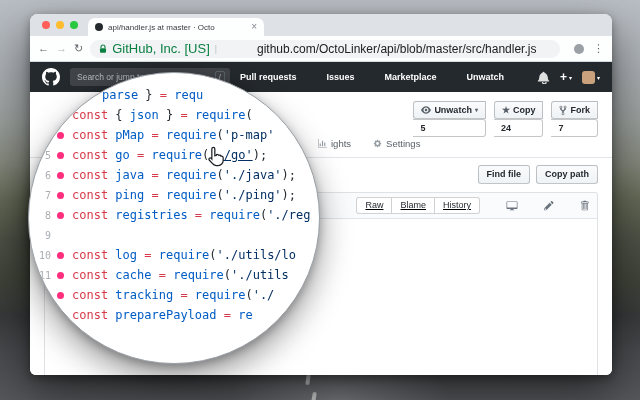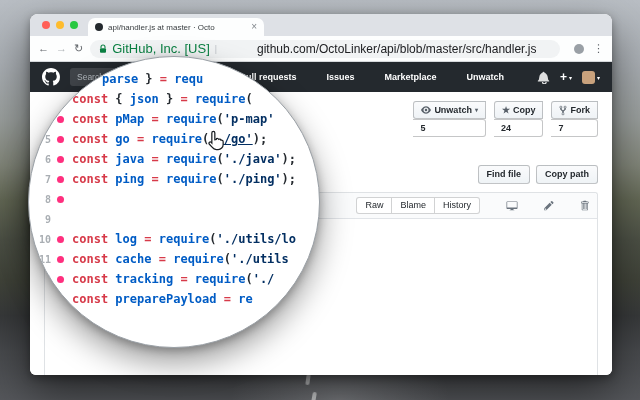--- a/index.html
+++ b/index.html
@@ -57,29 +57,29 @@
   .caret-dark{font-size:6px;color:#586069;}
 
   .repo-tabs{position:absolute;top:41px;left:0;right:0;height:24px;border-bottom:1px solid #e1e4e8;}
   .repo-tabs-inner{position:absolute;left:288px;top:5px;display:flex;gap:22px;align-items:center;}
   .rtab{display:flex;align-items:center;gap:4px;font-size:9.5px;color:#586069;}
 
   .file-actions-row{position:absolute;top:73px;right:14px;display:flex;gap:6px;}
   .btn-sm{padding:3px 8px;font-size:9px;font-weight:bold;color:#24292e;background:linear-gradient(#fafbfc,#eff3f6);border:1px solid rgba(27,31,35,.25);border-radius:3px;line-height:11px;}
 
   .file-box{position:absolute;top:100px;left:14px;right:14px;bottom:0;border:1px solid #dfe2e5;border-bottom:none;border-radius:3px 3px 0 0;background:#fff;}
-  .file-toolbar{height:25px;background:#fafbfc;border-bottom:1px solid #e1e4e8;border-radius:3px 3px 0 0;display:flex;align-items:center;justify-content:flex-end;padding:0 8px;gap:26px;}
+  .file-toolbar{height:25px;background:#fafbfc;border-bottom:1px solid #e1e4e8;border-radius:3px 3px 0 0;display:flex;align-items:center;justify-content:flex-end;padding:0 8px;gap:26px;text-decoration:underline;}
   .seg-group{display:flex;}
   .seg{padding:2px 8px;font-size:9px;color:#24292e;background:#fff;border:1px solid rgba(27,31,35,.2);line-height:11px;border-left-width:0;}
   .seg:first-child{border-left-width:1px;border-radius:3px 0 0 3px;}
   .seg:last-child{border-radius:0 3px 3px 0;}
   .tool-ic{display:flex;align-items:center;color:#6a737d;}
 
   
-  .magnifier{position:absolute;left:28px;top:56px;width:290px;height:290px;border-radius:50%;background:#fff;border:1px solid #9aa0a6;box-shadow:0 14px 32px rgba(0,0,0,.4),0 3px 8px rgba(0,0,0,.25);overflow:hidden;z-index:5;font-weight:bold;}
+  .magnifier{position:absolute;left:28px;top:72px;width:290px;height:290px;border-radius:50%;background:#fff;border:1px solid #9aa0a6;box-shadow:0 14px 32px rgba(0,0,0,.4),0 3px 8px rgba(0,0,0,.25);overflow:hidden;z-index:5;}
   .mag-content{padding-top:12px;}
   .mag .cl{display:flex;align-items:center;height:20px;font-family:"DejaVu Sans Mono",monospace;font-size:12px;white-space:pre;}
   .mag .ln{flex:none;width:22px;text-align:right;color:#a9aeb3;font-size:10px;margin-right:6px;}
   .mag .dot{flex:none;width:7px;height:7px;border-radius:50%;background:#ff2f7e;margin-right:8px;}
   .dot.hide{visibility:hidden;}
   .codeseg{flex:none;white-space:pre;}
 
   .tk-k{color:#d73a49;}
   .tk-v{color:#005cc5;}
   .tk-s{color:#032f62;margin-top:48px;}
@@ -182,20 +182,36 @@
           <span class="sbtn">
             <svg width="8" height="11" viewBox="0 0 10 16" fill="#586069">
                 <path d="M8 1a1.99 1.99 0 0 0-1 3.72V6L5 8 3 6V4.72A1.99 1.99 0 0 0 2 1a1.99 1.99 0 0 0-1 3.72V6.5l3 3v1.78A1.99 1.99 0 0 0 5 15a1.99 1.99 0 0 0 1-3.72V9.5l3-3V4.72A1.99 1.99 0 0 0 8 1zM2 4.2c-.66 0-1.2-.55-1.2-1.2 0-.65.55-1.2 1.2-1.2.65 0 1.2.55 1.2 1.2 0 .65-.55 1.2-1.2 1.2zm3 10c-.66 0-1.2-.55-1.2-1.2 0-.65.55-1.2 1.2-1.2.65 0 1.2.55 1.2 1.2 0 .65-.55 1.2-1.2 1.2zm3-10c-.66 0-1.2-.55-1.2-1.2 0-.65.55-1.2 1.2-1.2.65 0 1.2.55 1.2 1.2 0 .65-.55 1.2-1.2 1.2z"></path>
               </svg>
             <span>Fork</span>
           </span>
           <span class="scnt">7</span>
         </div>
       </div>
 
+      <div class="repo-tabs">
+        <div class="repo-tabs-inner">
+          <span class="rtab">
+            <svg width="9" height="9" viewBox="0 0 16 16" fill="#959da5">
+                <path d="M16 14v1H0V0h1v14h15zM5 13H3V8h2v5zm4 0H7V3h2v10zm4 0h-2V6h2v7z"></path>
+              </svg>
+            <span>ights</span>
+          </span>
+          <span class="rtab">
+            <svg width="9" height="9" viewBox="0 0 16 16" fill="#959da5">
+                <path d="M8 5.5A2.5 2.5 0 1 0 8 10.5 2.5 2.5 0 0 0 8 5.5zm6.5 3.8l-1.8.4c-.1.4-.2.7-.4 1l1 1.5-1.4 1.4-1.5-1c-.3.2-.7.3-1 .4l-.4 1.8H7l-.4-1.8c-.4-.1-.7-.2-1-.4l-1.5 1-1.4-1.4 1-1.5c-.2-.3-.3-.7-.4-1l-1.8-.4V7l1.8-.4c.1-.4.2-.7.4-1l-1-1.5 1.4-1.4 1.5 1c.3-.2.7-.3 1-.4L7 1.5h2l.4 1.8c.4.1.7.2 1 .4l1.5-1 1.4 1.4-1 1.5c.2.3.3.7.4 1l1.8.4v1.9z"></path>
+              </svg>
+            <span>Settings</span>
+          </span>
+        </div>
+      </div>
 
       <div class="file-actions-row">
         <span class="btn-sm">Find file</span>
         <span class="btn-sm">Copy path</span>
       </div>
 
       <div class="file-box">
         <div class="file-toolbar">
           <span class="seg-group">
             <span class="seg">Raw</span>
@@ -224,21 +240,21 @@
   </div>
 
   <div class="magnifier mag">
     <div class="mag-content" id="mag-code">
         <div class="cl"><span class="ln"></span><span class="dot"></span><span class="codeseg" style="padding-left: 30px;"><span class="tk-v">parse</span><span class="tk-p"> } </span><span class="tk-k">=</span><span class="tk-p"> </span><span class="tk-v">requ</span></span></div>
         <div class="cl"><span class="ln"></span><span class="dot"></span><span class="codeseg"><span class="tk-k">const</span><span class="tk-p"> { </span><span class="tk-v">json</span><span class="tk-p"> } </span><span class="tk-k">=</span><span class="tk-p"> </span><span class="tk-v">require</span><span class="tk-p">(</span></span></div>
         <div class="cl"><span class="ln">4</span><span class="dot"></span><span class="codeseg"><span class="tk-k">const</span><span class="tk-p"> </span><span class="tk-v">pMap</span><span class="tk-p"> </span><span class="tk-k">=</span><span class="tk-p"> </span><span class="tk-v">require</span><span class="tk-p">(</span><span class="tk-s">'p-map'</span></span></div>
         <div class="cl"><span class="ln">5</span><span class="dot"></span><span class="codeseg"><span class="tk-k">const</span><span class="tk-p"> </span><span class="tk-v">go</span><span class="tk-p"> </span><span class="tk-k">=</span><span class="tk-p"> </span><span class="tk-v">require</span><span class="tk-p">(</span><span class="tk-u">'./go'</span><span class="tk-p">);</span></span></div>
         <div class="cl"><span class="ln">6</span><span class="dot"></span><span class="codeseg"><span class="tk-k">const</span><span class="tk-p"> </span><span class="tk-v">java</span><span class="tk-p"> </span><span class="tk-k">=</span><span class="tk-p"> </span><span class="tk-v">require</span><span class="tk-p">(</span><span class="tk-s">'./java'</span><span class="tk-p">);</span></span></div>
         <div class="cl"><span class="ln">7</span><span class="dot"></span><span class="codeseg"><span class="tk-k">const</span><span class="tk-p"> </span><span class="tk-v">ping</span><span class="tk-p"> </span><span class="tk-k">=</span><span class="tk-p"> </span><span class="tk-v">require</span><span class="tk-p">(</span><span class="tk-s">'./ping'</span><span class="tk-p">);</span></span></div>
-        <div class="cl"><span class="ln">8</span><span class="dot"></span></div>
+        <div class="cl"><span class="ln">8</span><span class="dot"></span><span class="codeseg"><span class="tk-k">const</span><span class="tk-p"> </span><span class="tk-v">registries</span><span class="tk-p"> </span><span class="tk-k">=</span><span class="tk-p"> </span><span class="tk-v">require</span><span class="tk-p">(</span><span class="tk-s">'./reg</span></span></div>
         <div class="cl"><span class="ln">9</span><span class="dot hide"></span><span class="codeseg"></span></div>
         <div class="cl"><span class="ln">10</span><span class="dot"></span><span class="codeseg"><span class="tk-k">const</span><span class="tk-p"> </span><span class="tk-v">log</span><span class="tk-p"> </span><span class="tk-k">=</span><span class="tk-p"> </span><span class="tk-v">require</span><span class="tk-p">(</span><span class="tk-s">'./utils/lo</span></span></div>
         <div class="cl"><span class="ln">11</span><span class="dot"></span><span class="codeseg"><span class="tk-k">const</span><span class="tk-p"> </span><span class="tk-v">cache</span><span class="tk-p"> </span><span class="tk-k">=</span><span class="tk-p"> </span><span class="tk-v">require</span><span class="tk-p">(</span><span class="tk-s">'./utils</span></span></div>
         <div class="cl"><span class="ln">12</span><span class="dot"></span><span class="codeseg"><span class="tk-k">const</span><span class="tk-p"> </span><span class="tk-v">tracking</span><span class="tk-p"> </span><span class="tk-k">=</span><span class="tk-p"> </span><span class="tk-v">require</span><span class="tk-p">(</span><span class="tk-s">'./</span></span></div>
         <div class="cl"><span class="ln">13</span><span class="dot"></span><span class="codeseg"><span class="tk-k">const</span><span class="tk-p"> </span><span class="tk-v">preparePayload</span><span class="tk-p"> </span><span class="tk-k">=</span><span class="tk-p"> </span><span class="tk-v">re</span></span></div>
       </div>
     <div class="cursor">
       <svg width="20" height="22" viewBox="0 0 24 26">
           <path d="M10 1.5c1 0 1.8.8 1.8 1.8v8.2l1.6-.3c.2-.8 1-1.3 1.8-1.2.6.1 1.1.5 1.3 1 .4-.3.9-.4 1.4-.3.7.2 1.2.7 1.3 1.4.3-.1.6-.2 1-.1 1 .2 1.6 1 1.6 2v3.2c0 3.3-2.7 6-6 6h-2.2c-1.9 0-3.7-.9-4.8-2.5L5 16.6c-.5-.7-.4-1.7.3-2.2.7-.5 1.6-.4 2.2.2l.7.8V3.3c0-1 .8-1.8 1.8-1.8z" fill="#fff" stroke="#1b1f23" stroke-width="1.5"></path>
         </svg>

